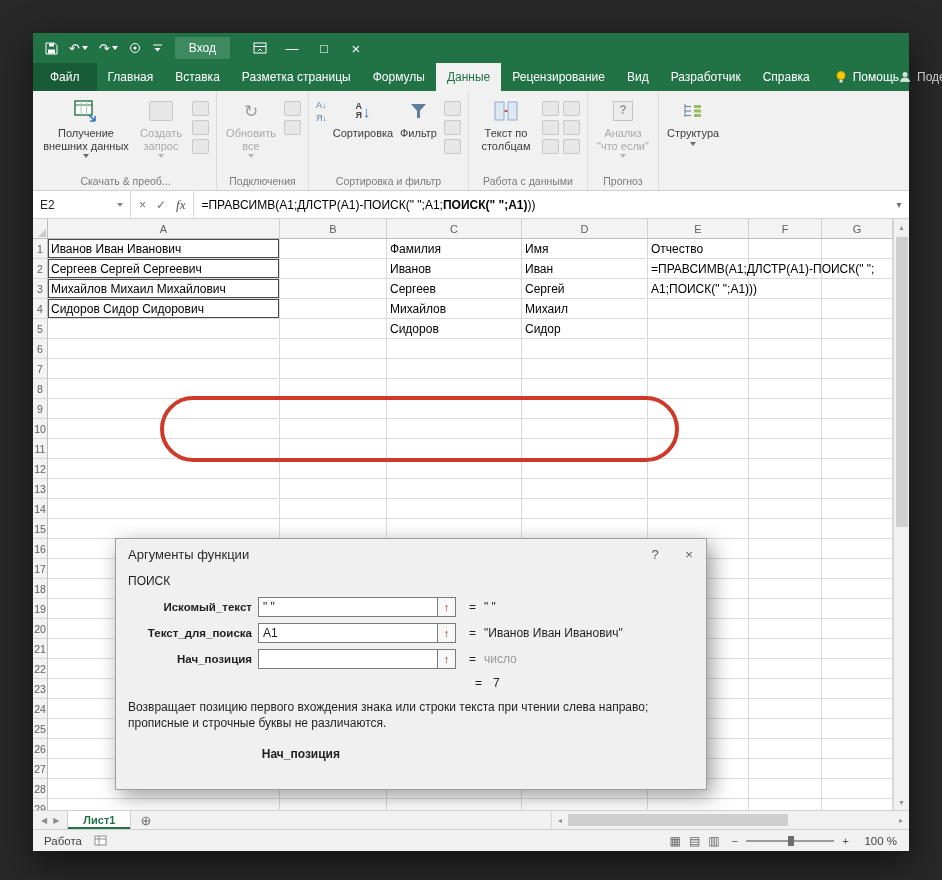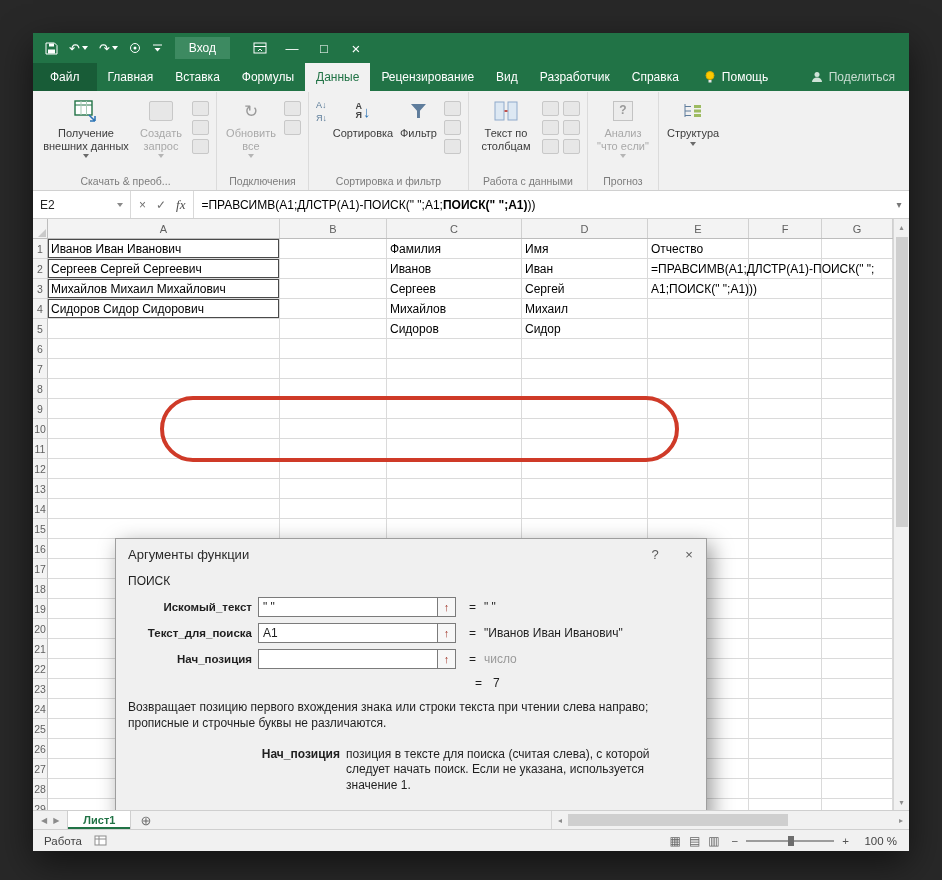--- a/index.html
+++ b/index.html
@@ -167,20 +167,21 @@
       <div class="wc">—</div>
       <div class="wc">□</div>
       <div class="wc close">×</div>
     </div>
 
     <div class="tabstrip">
       <div class="tablist">
           <div class="tab file">Файл</div>
           <div class="tab">Главная</div>
           <div class="tab">Вставка</div>
+          <div class="tab">Разметка страницы</div>
           <div class="tab">Формулы</div>
           <div class="tab active">Данные</div>
           <div class="tab">Рецензирование</div>
           <div class="tab">Вид</div>
           <div class="tab">Разработчик</div>
           <div class="tab">Справка</div>
         </div>
       <div class="helpgroup">
         <svg width="12" height="14" viewBox="0 0 12 14">
             <circle cx="6" cy="5.5" r="4" fill="#fbca00" stroke="#d8a900"></circle>
@@ -704,21 +705,20 @@
 
           <div class="totalrow">
             <span>=</span>
             <span>7</span>
           </div>
 
           <div class="ddesc">Возвращает позицию первого вхождения знака или строки текста при чтении слева направо; прописные и строчные буквы не различаются.</div>
 
           <div class="phelp">
             <span class="plabel">Нач_позиция</span>
-            <span class="ptext">позиция в тексте для поиска (считая слева), с которой следует начать поиск. Если не указана, используется значение 1.</span>
           </div>
 
         </div>
       </div>
 
     </div>
 
     <div class="sheetbar">
       <div class="navarrows">
         <span>◀</span>

